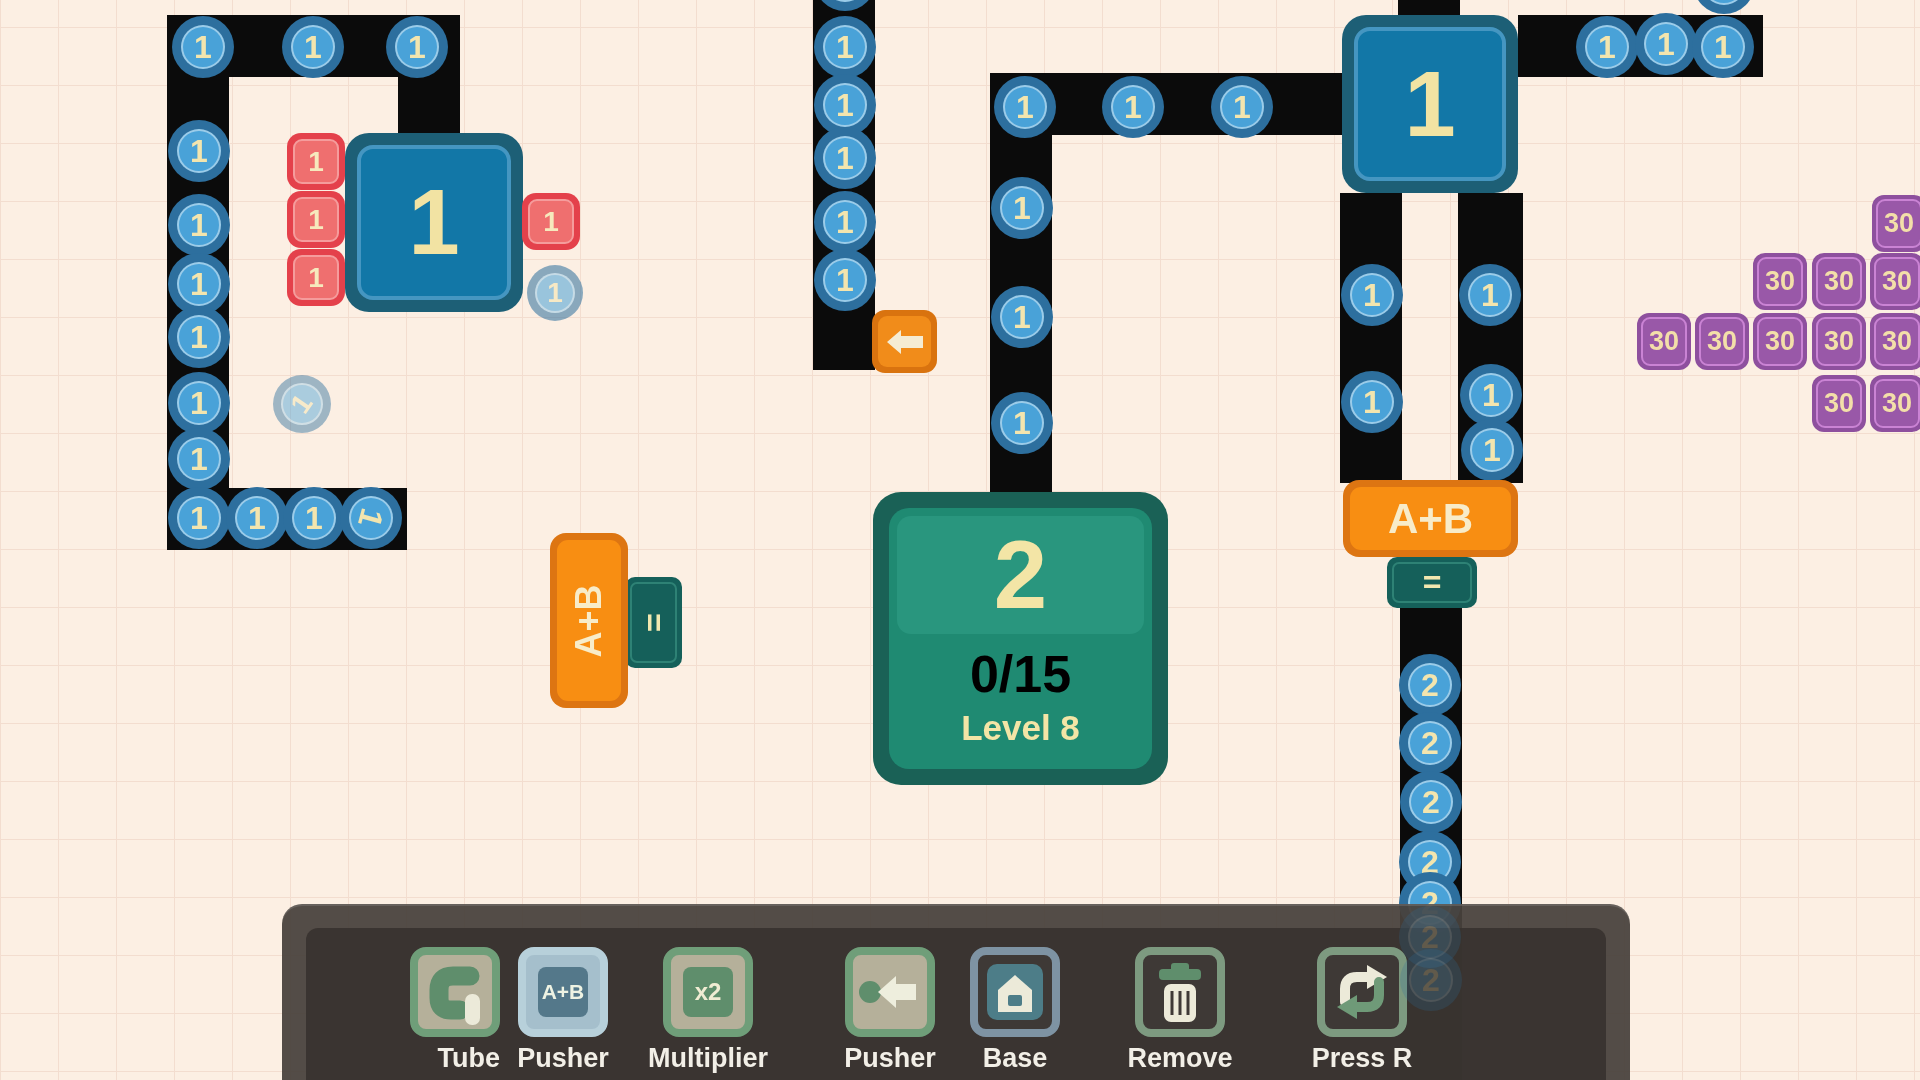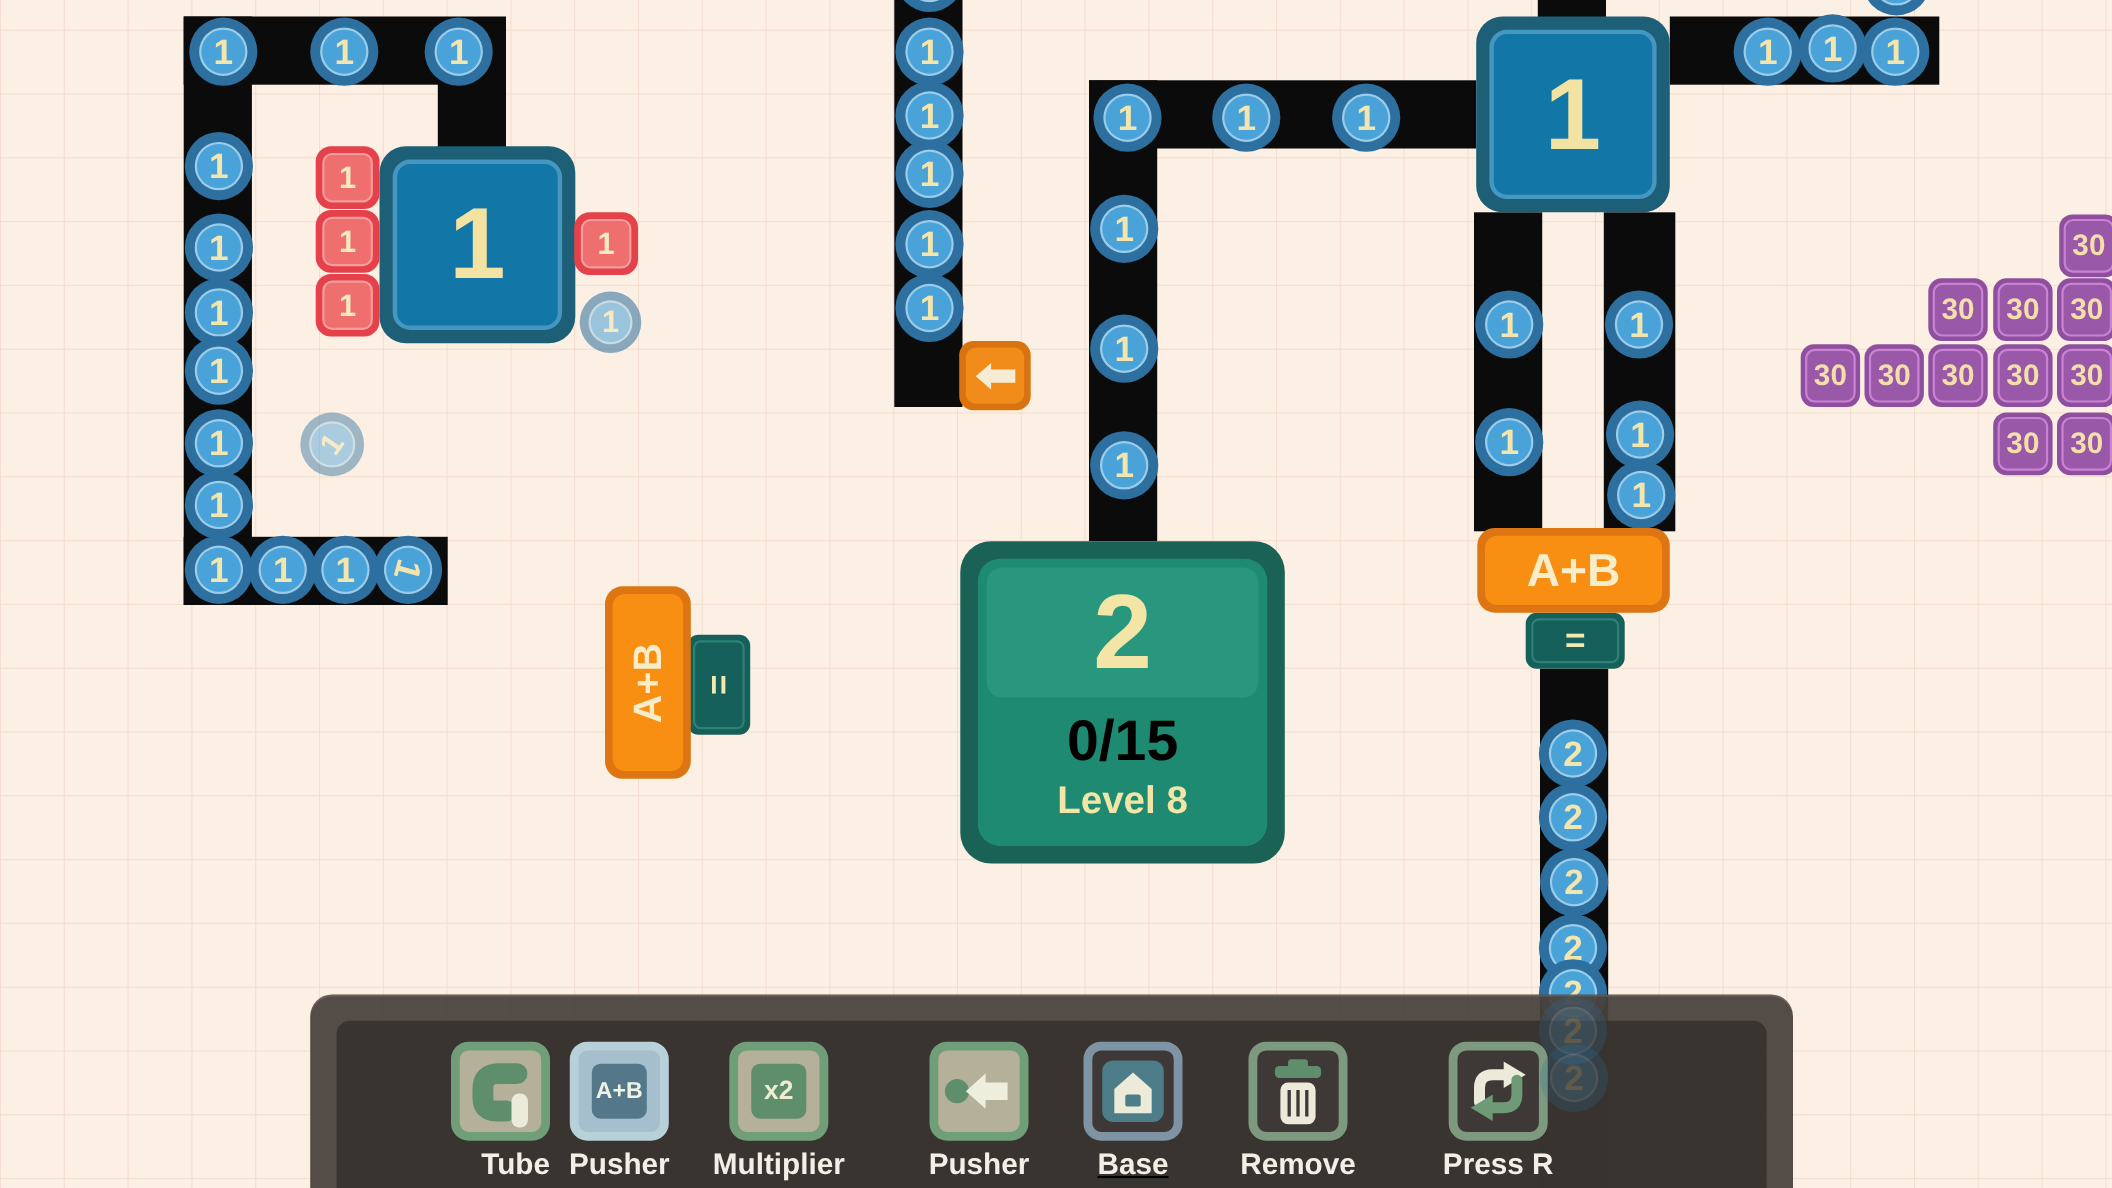--- a/index.html
+++ b/index.html
@@ -444,21 +444,21 @@
     </div>
     <div class="tool" style="left: 608px;">
       <div class="tool-icon" style="border-color: rgb(111, 158, 121); background: rgb(181, 176, 154);">
         <svg width="74" height="74" viewBox="0 0 74 74">
           <circle cx="17" cy="37" r="11" fill="#5f8e6c"></circle>
           <path d="M25 37 L43 21 V29 H63 V45 H43 V53 Z" fill="#eeeedd"></path>
         </svg>
       </div>
       <div class="tool-label">Pusher</div>
     </div>
-    <div class="tool" style="left: 748px; text-decoration: underline;">
+    <div class="tool" style="left: 733px;">
       <div class="tool-icon" style="border-color: rgb(126, 147, 163); background: rgb(62, 57, 54);">
         <div class="inner-sq" style="width:56px;height:56px;background:#4d7d88;border-radius:10px;">
           <svg width="56" height="56" viewBox="0 0 56 56">
             <path d="M28 11 L45 26 V48 H11 V26 Z" fill="#ecead9"></path>
             <rect x="21" y="31" width="14" height="11" rx="2" fill="#4d7d88"></rect>
           </svg>
         </div>
       </div>
       <div class="tool-label">Base</div>
     </div>

